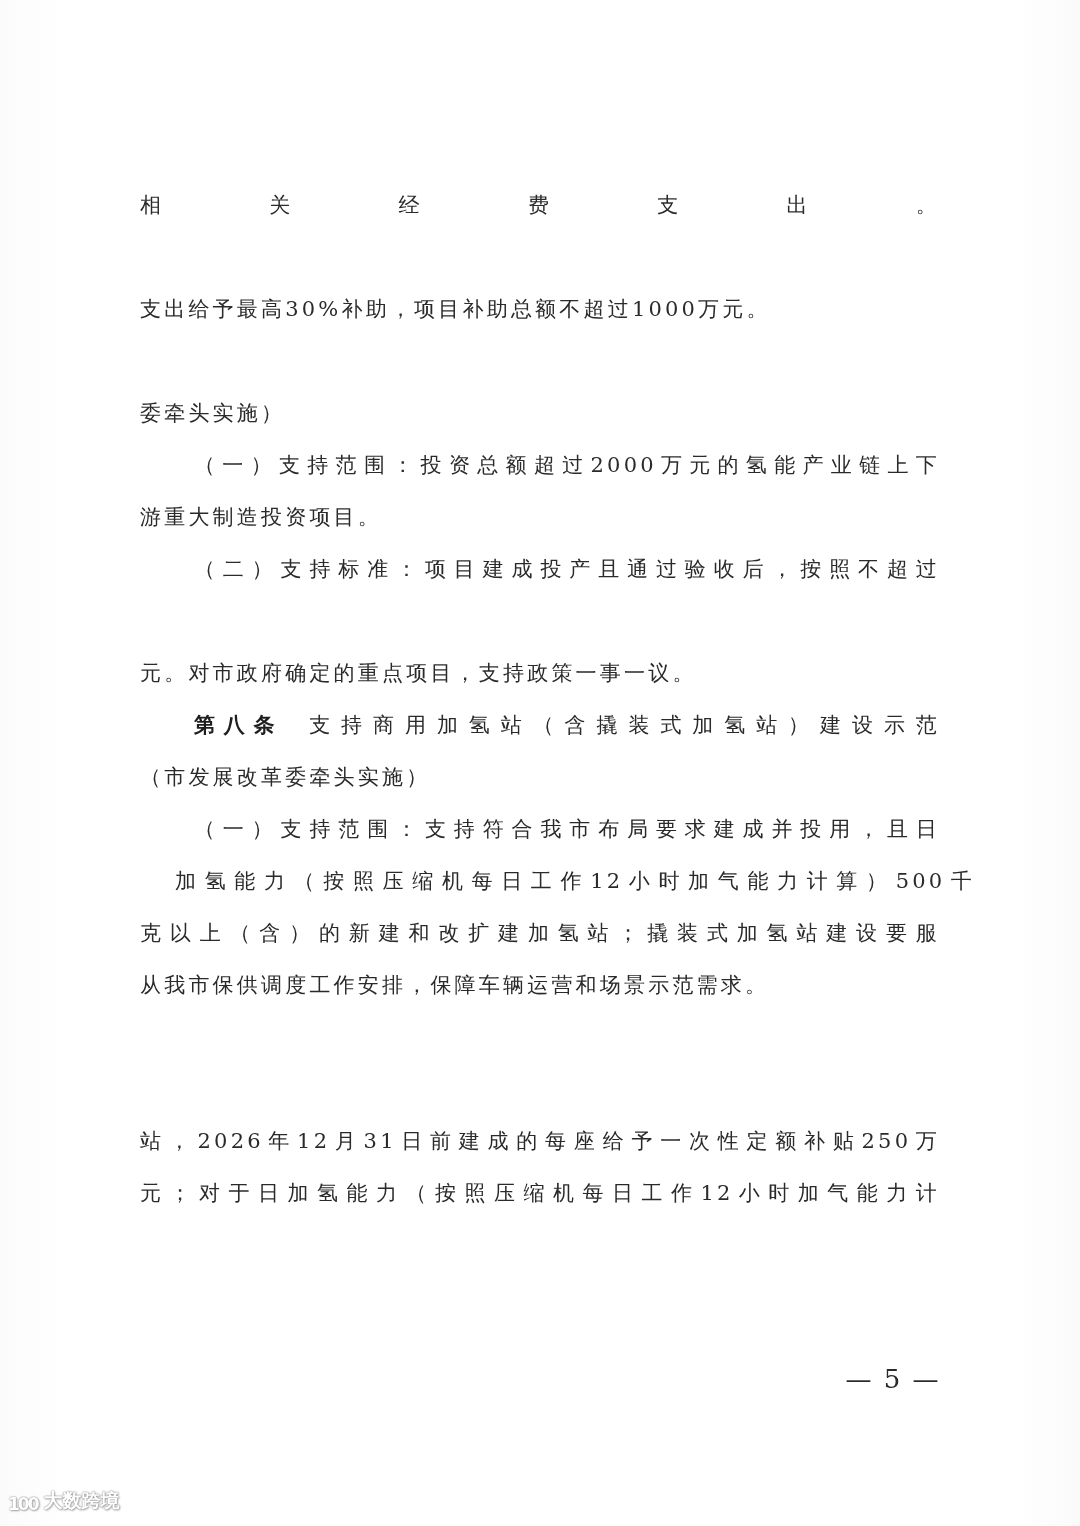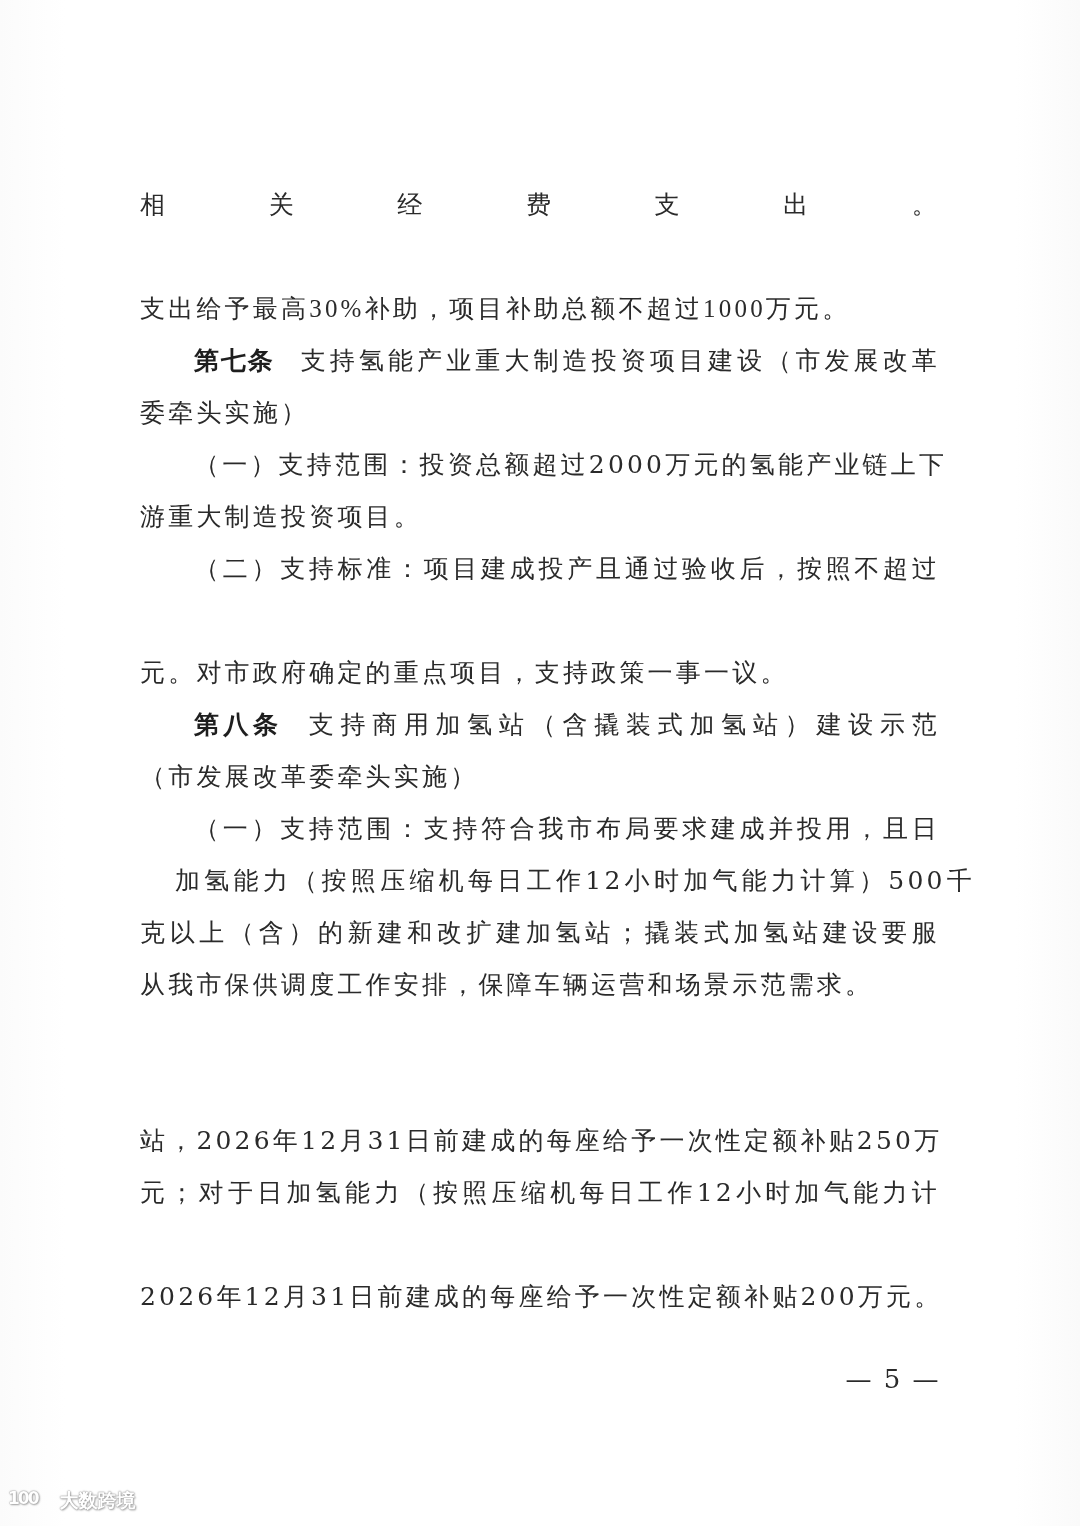--- a/index.html
+++ b/index.html
@@ -20,21 +20,21 @@
       left: 0; top: 0;
       width: 1080px;
       height: 1526px;
       background: linear-gradient(90deg, #fbfbfb 0%, #ffffff 6%, #ffffff 94%, #fafafa 100%);
     }
     .line {
       position: absolute;
       left: 140px;
       width: 800px;
       height: 40px;
-      font-size: 25px;
+      font-size: 21px;
       line-height: 40px;
       letter-spacing: 3.2px;
       white-space: nowrap;
       text-align: justify;
       text-align-last: justify;
     }
     .line.last {
       text-align-last: left;
     }
     .line.indent {
@@ -59,66 +59,62 @@
       letter-spacing: 2px;
       text-align: center;
       white-space: nowrap;
     }
     .watermark {
       position: absolute;
       left: 8px;
       top: 1488px;
       height: 26px;
       display: flex;
-      align-items: flex-start;
-      gap: 22px;
+      align-items: flex-end;
+      gap: 6px;
       color: #ffffff;
       font-family: "DejaVu Sans", sans-serif;
       font-size: 19px;
       font-weight: bold;
       text-shadow: 0 0 2px #9a9a9a, 0 0 1px #8a8a8a, 1px 1px 2px #b0b0b0;
     }
     .wm-logo {
       font-size: 17px;
       letter-spacing: -2px;
     }
   </style>
 </head>
 <body>
 
 <div class="page">
 
   <div class="line" style="top:185px;">相关经费支出。</div>
 
-  <div class="line last" style="top:289px;font-family:Liberation Serif, serif;">支出给予最高30%补助，项目补助总额不超过1000万元。</div>
+  <div class="line last" style="top:289px;">支出给予最高30%补助，项目补助总额不超过1000万元。</div>
 
-  <div class="line indent" style="top:341px;">
-    <span class="art">第七条</span><span>支持氢能产业重大制造投资项目建设（市发展改革</span>
-  </div>
   <div class="line last" style="top:393px;">委牵头实施）</div>
 
   <div class="line indent" style="top:445px;">（一）支持范围：投资总额超过2000万元的氢能产业链上下</div>
   <div class="line last" style="top:497px;">游重大制造投资项目。</div>
 
   <div class="line indent" style="top:549px;">（二）支持标准：项目建成投产且通过验收后，按照不超过</div>
   <div class="line last" style="top:653px;">元。对市政府确定的重点项目，支持政策一事一议。</div>
 
   <div class="line indent" style="top:705px;">
     <span class="art">第八条</span><span>支持商用加氢站（含撬装式加氢站）建设示范</span>
   </div>
   <div class="line last" style="top:757px;">（市发展改革委牵头实施）</div>
 
   <div class="line indent" style="top:809px;">（一）支持范围：支持符合我市布局要求建成并投用，且日</div>
   <div class="line" style="top:861px;margin-left:35px;">加氢能力（按照压缩机每日工作12小时加气能力计算）500千</div>
   <div class="line" style="top:913px;">克以上（含）的新建和改扩建加氢站；撬装式加氢站建设要服</div>
   <div class="line last" style="top:965px;">从我市保供调度工作安排，保障车辆运营和场景示范需求。</div>
 
   <div class="line" style="top:1121px;">站，2026年12月31日前建成的每座给予一次性定额补贴250万</div>
   <div class="line" style="top:1173px;">元；对于日加氢能力（按照压缩机每日工作12小时加气能力计</div>
-  <div class="line last" style="top:1277px;">2026年12月31日前建成的每座给予一次性定额补贴200万元。</div>
 
 
   <div class="page-num">— 5 —</div>
 
   <div class="watermark">
     <span class="wm-logo">100</span>
     <span>大数跨境</span>
   </div>
 </div>
 

